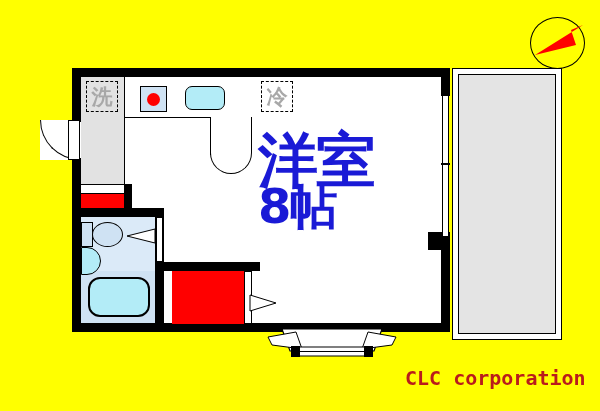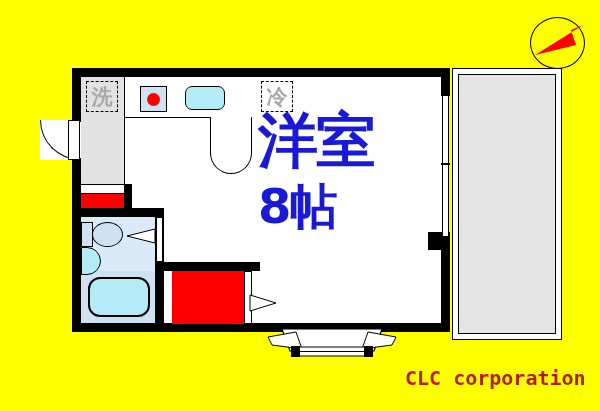--- a/index.html
+++ b/index.html
@@ -244,21 +244,21 @@
   <svg class="abs" style="left:266px; top:329px;" width="132" height="30" viewBox="0 0 132 30">
     <polygon points="16,0 116,0 108,22 24,22" fill="#ffffff" stroke="#000000" stroke-width="1.2"></polygon>
     <polygon points="2,8 30,3 36,20 6,16" fill="#ffffff" stroke="#000000" stroke-width="1"></polygon>
     <polygon points="130,8 102,3 96,20 126,16" fill="#ffffff" stroke="#000000" stroke-width="1"></polygon>
     <rect x="28" y="18" width="76" height="9" fill="#ffffff" stroke="#000000" stroke-width="1"></rect>
     <rect x="25" y="17" width="9" height="11" fill="#000000"></rect>
     <rect x="98" y="17" width="9" height="11" fill="#000000"></rect>
     <line x1="34" y1="22.5" x2="98" y2="22.5" stroke="#000000" stroke-width="1"></line>
   </svg>
 
-  <div class="abs room-label label-main" style="left:258px; top:112px;text-align:center;">洋室</div>
+  <div class="abs room-label label-main" style="left:258px; top:132px;text-align:center;">洋室</div>
   <div class="abs room-label label-sub" style="left:258px; top:184px;">8帖</div>
 
   <div class="abs compass-circle" style="left:530px; top:17px; width:55px; height:52px;"></div>
   <svg class="abs" style="left:530px; top:17px;" width="55" height="52" viewBox="0 0 55 52">
     <polygon points="53,8 5,38 46,28 41,13" fill="#ff0000"></polygon>
   </svg>
 
   <div class="abs brand" style="left:405px; top:366px;">CLC corporation</div>
 
 </div>

